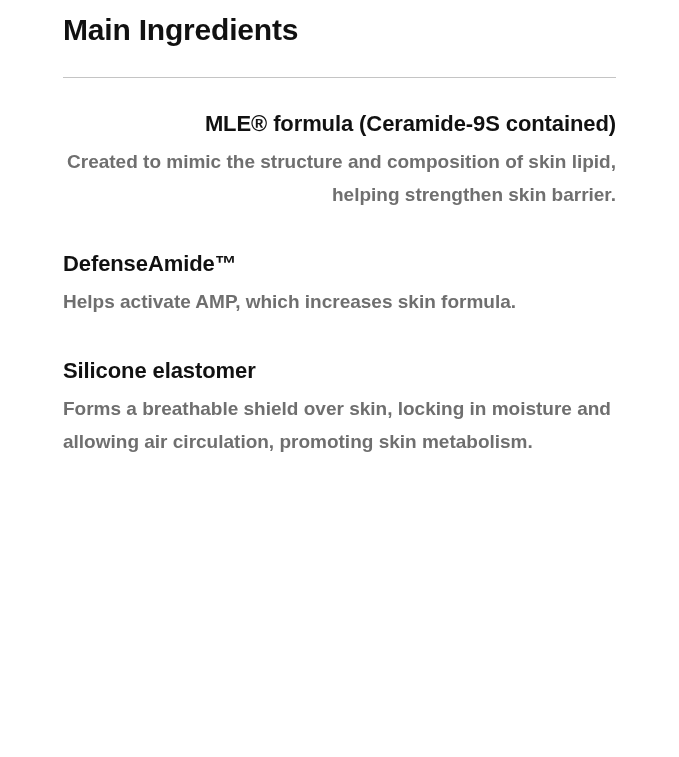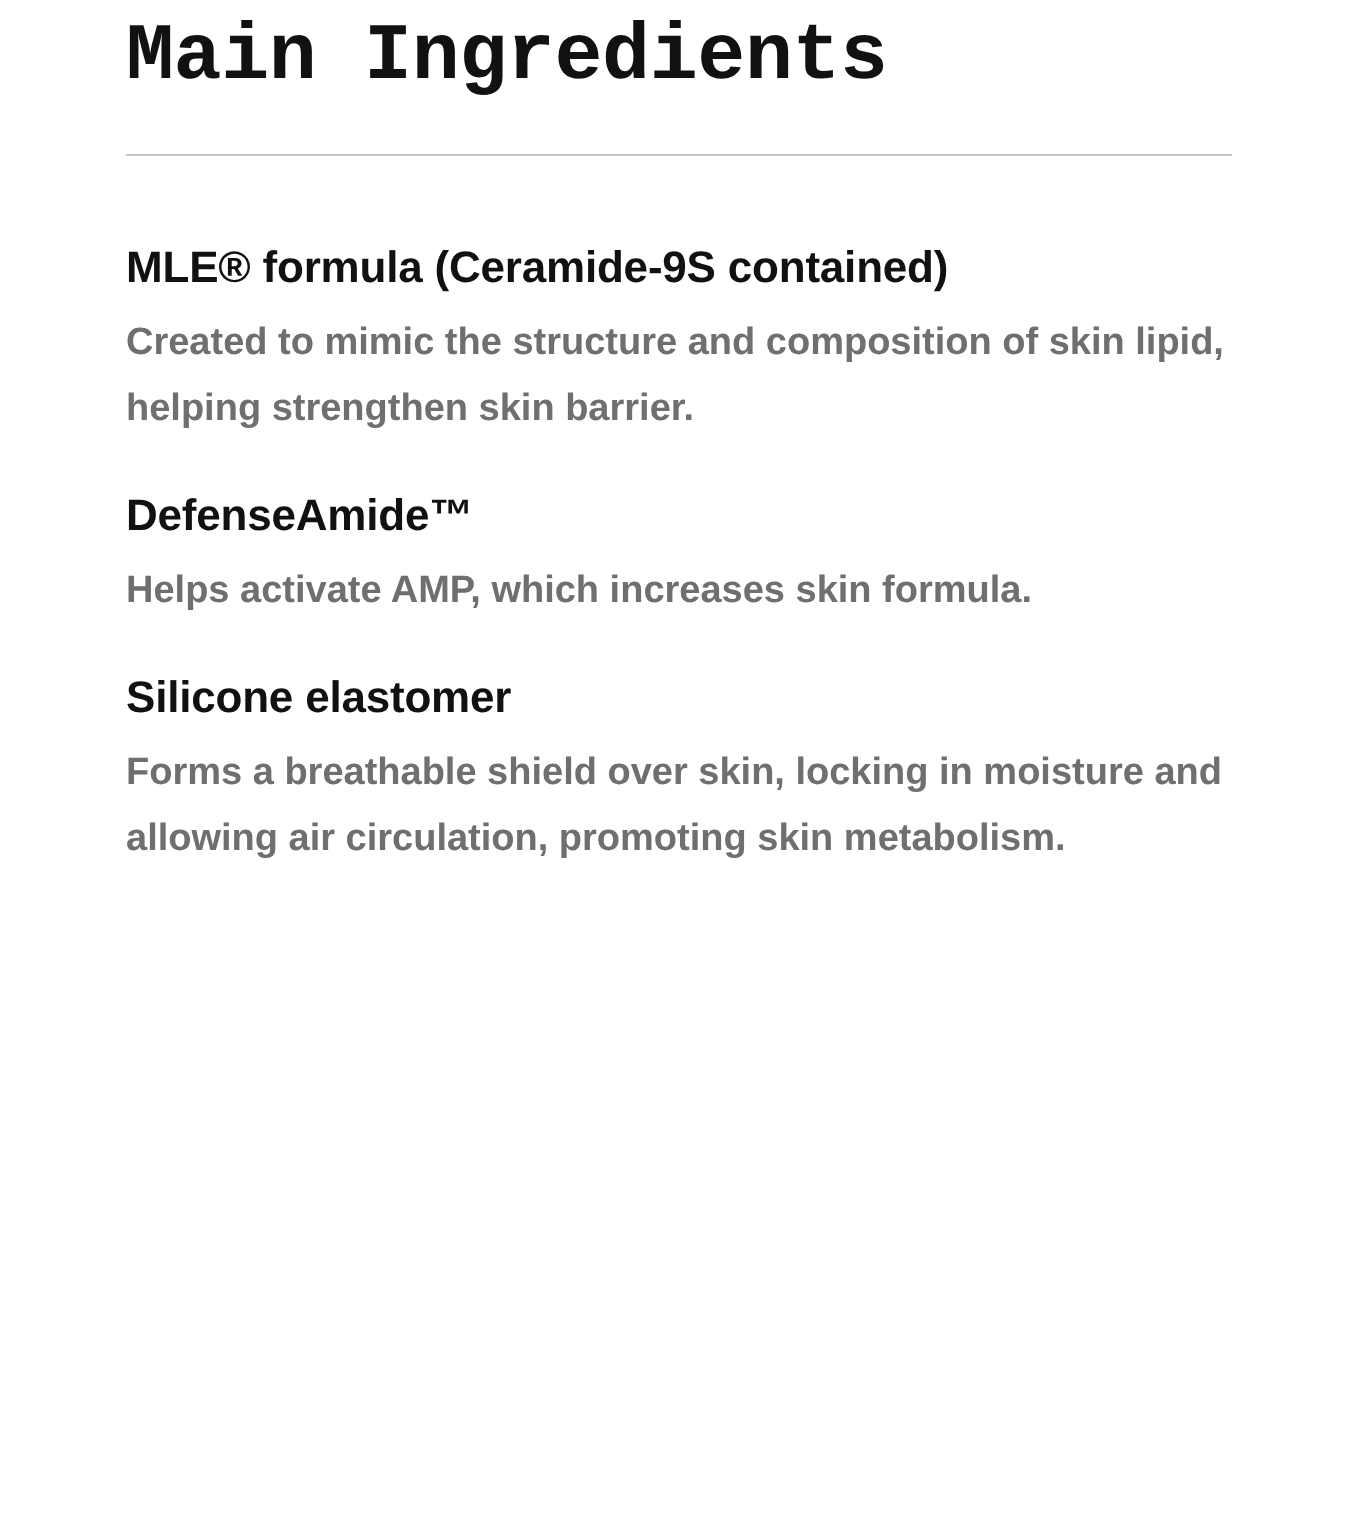--- a/index.html
+++ b/index.html
@@ -16,38 +16,38 @@
     background: var(--background);
     font-family: "Liberation Sans", sans-serif;
     -webkit-font-smoothing: antialiased;
   }
   .content {
     padding: 12px 63px 14px 63px;
     width: 679px;
   }
   .page-title {
     margin: 0;
-    font-size: 40px;
+    font-size: 30px;
     line-height: 35px;
     font-weight: 700;
     color: var(--heading);
     letter-spacing: -0.2px;
-    font-family: Liberation Mono, monospace;
   }
   .divider {
     margin: 30px 0 0 0;
     border: 0;
     border-top: 1px solid var(--divider);
     height: 0;
   }
   .ingredient {
-    margin-top: 24px;
+    margin-top: 40px;
   }
   .ingredient:first-of-type {
-    margin-top: 43px;
+    margin-top: 33px;
+    text-align: right;
   }
   .ingredient-name {
     margin: 0;
     font-size: 22px;
     line-height: 26px;
     font-weight: 700;
     color: var(--heading);
     letter-spacing: -0.1px;
   }
   .ingredient-desc {

